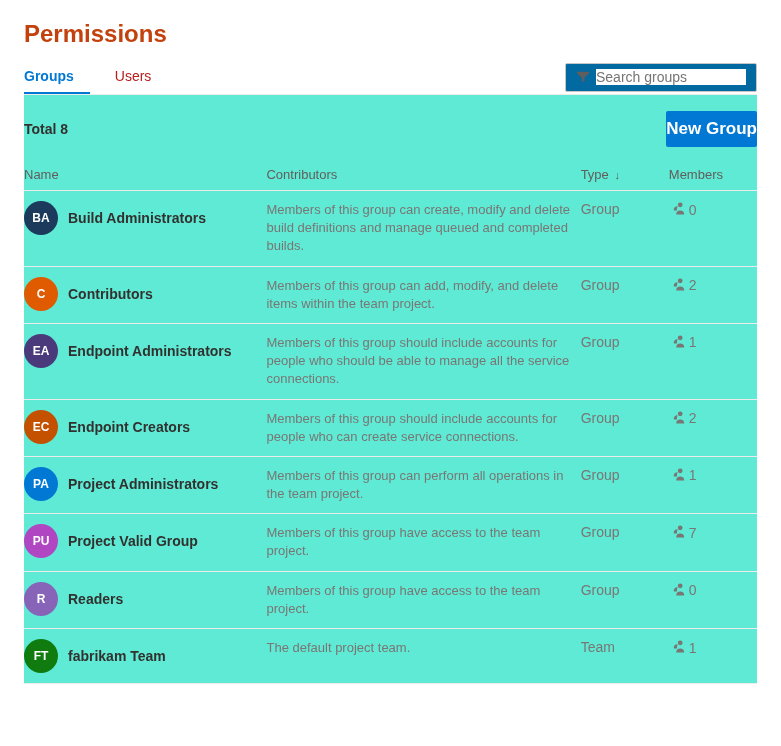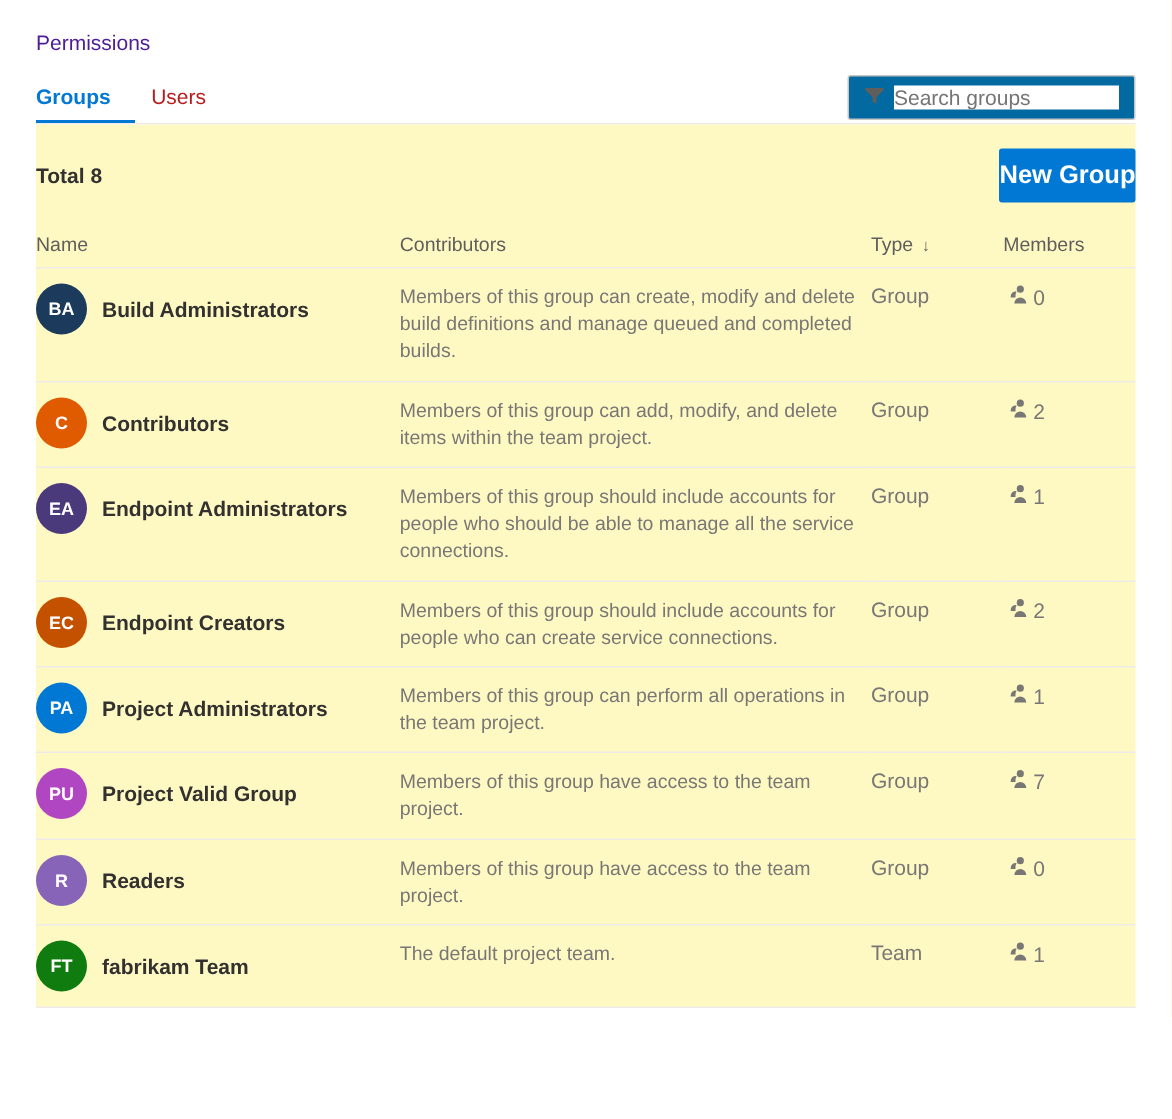--- a/index.html
+++ b/index.html
@@ -9,35 +9,35 @@
       background: #f3f2f1;
       color: #323130;
     }
     .page {
       background: #fff;
       width: 781px;
       min-height: 746px;
       padding: 20px 24px 0 24px;
     }
     .page-title {
-      font-size: 14px;
-      font-weight: 400;
-      color: #4c1d95;
+      font-size: 24px;
+      font-weight: 700;
+      color: #c2410c;
       margin-bottom: 12px;
     }
     .tabs-row {
       display: flex;
       align-items: center;
       justify-content: space-between;
       border-bottom: 1px solid #edebe9;
       margin-bottom: 0;
     }
     .tabs {
       display: flex;
-      gap: 3px;
+      gap: 17px;
       align-items: flex-end;
     }
     .tab {
       padding: 8px 16px 8px 0;
       font-size: 14px;
       cursor: pointer;
       color: #b91c1c;
       border-bottom: 2px solid transparent;
       margin-right: 8px;
     }
@@ -57,21 +57,21 @@
       background: #0369a1;
     }
     .search-box input {
       border: none;
       outline: none;
       font-size: 14px;
       color: #605e5c;
       width: 150px;
     }
     .content-area {
-      background: #fef9c3;
+      background: #5eead4;
       margin-top: 0;
       padding-top: 16px;
     }
     .toolbar-row {
       display: flex;
       align-items: center;
       justify-content: space-between;
       margin-bottom: 12px;
     }
     .total-label {

